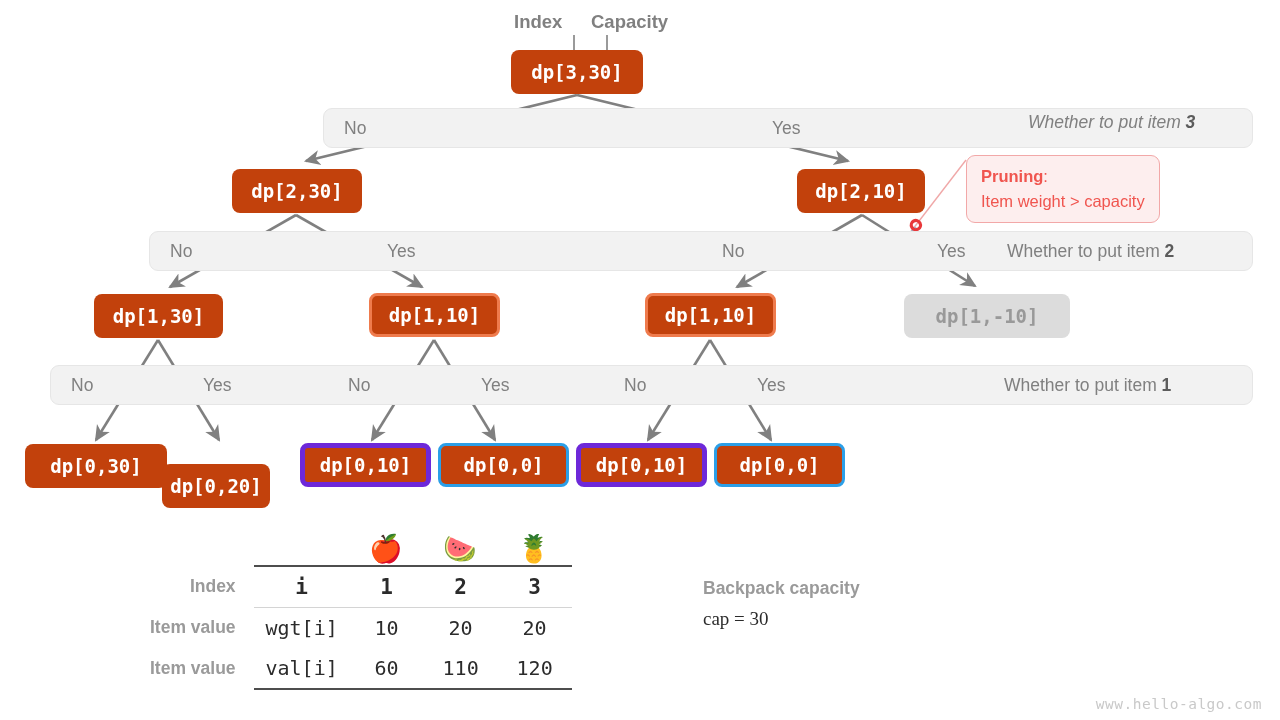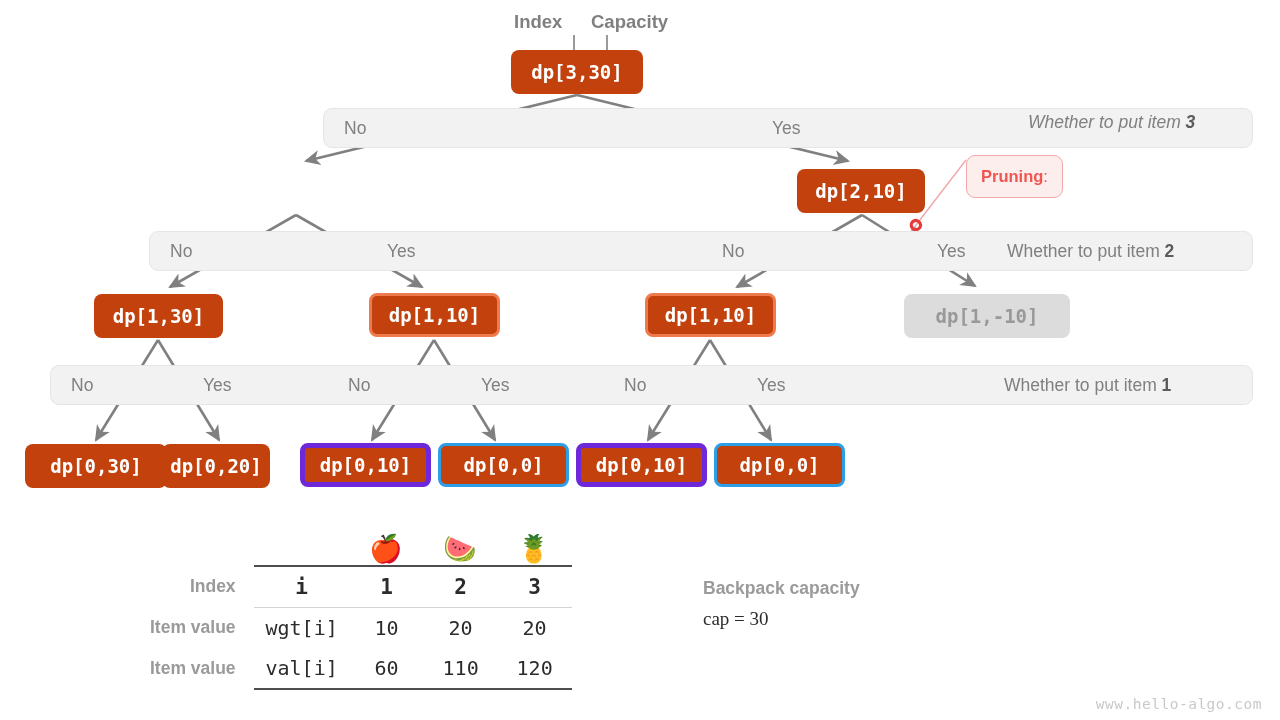--- a/index.html
+++ b/index.html
@@ -219,36 +219,38 @@
   <div class="lvl-label" style="left:348px; top:365px;">No</div>
   <div class="lvl-label" style="left:481px; top:365px;">Yes</div>
   <div class="lvl-label" style="left:624px; top:365px;">No</div>
   <div class="lvl-label" style="left:757px; top:365px;">Yes</div>
   <div class="lvl-right" style="left:1004px; top:365px;">
     <span>Whether to put item </span><b>1</b>
   </div>
 
   <div class="node" style="left:511px; top:50px; width:132px;">dp[3,30]</div>
 
+  <div class="node" style="left:232px; top:169px; width:130px;">dp[2,30]</div>
   <div class="node" style="left:797px; top:169px; width:128px;">dp[2,10]</div>
 
   <div class="node" style="left:94px; top:294px; width:129px;">dp[1,30]</div>
   <div class="node b-orange" style="left:369px; top:293px; width:131px;">dp[1,10]</div>
   <div class="node b-orange" style="left:645px; top:293px; width:131px;">dp[1,10]</div>
   <div class="node gray" style="left:904px; top:294px; width:166px;">dp[1,-10]</div>
 
   <div class="node" style="left:25px; top:444px; width:142px;">dp[0,30]</div>
-  <div class="node" style="left:162px; top:444px; width:108px;">dp[0,20]</div>
+  <div class="node" style="left:162px; top:464px; width:108px;">dp[0,20]</div>
   <div class="node b-purple" style="left:300px; top:443px; width:131px;">dp[0,10]</div>
   <div class="node b-cyan" style="left:438px; top:443px; width:131px;">dp[0,0]</div>
   <div class="node b-purple" style="left:576px; top:443px; width:131px;">dp[0,10]</div>
   <div class="node b-cyan" style="left:714px; top:443px; width:131px;">dp[0,0]</div>
 
   <div class="callout" style="left:966px; top:155px;">
     <div class="c1"><b>Pruning</b><span>:</span></div>
+    <div class="c2">Item weight &gt; capacity</div>
   </div>
 
   <div id="table-wrap">
     <table class="spec">
       <tbody>
           <tr>
         <td class="rowlabel"></td>
         <td class="cell keycol"></td>
         <td class="emojicell">🍎</td>
         <td class="emojicell">🍉</td>

